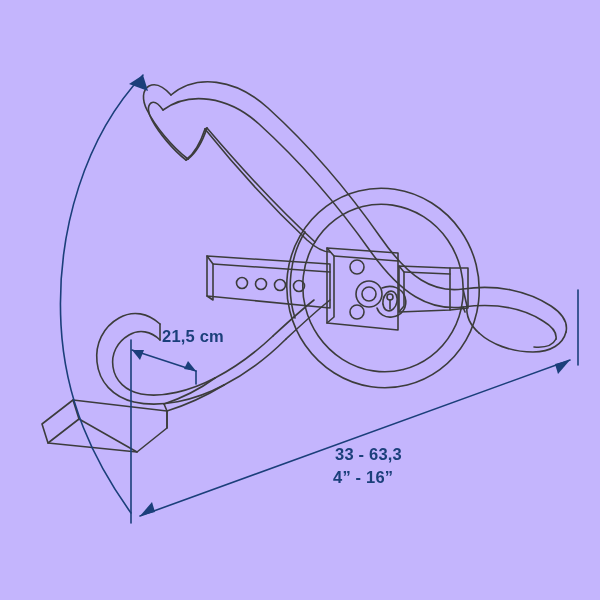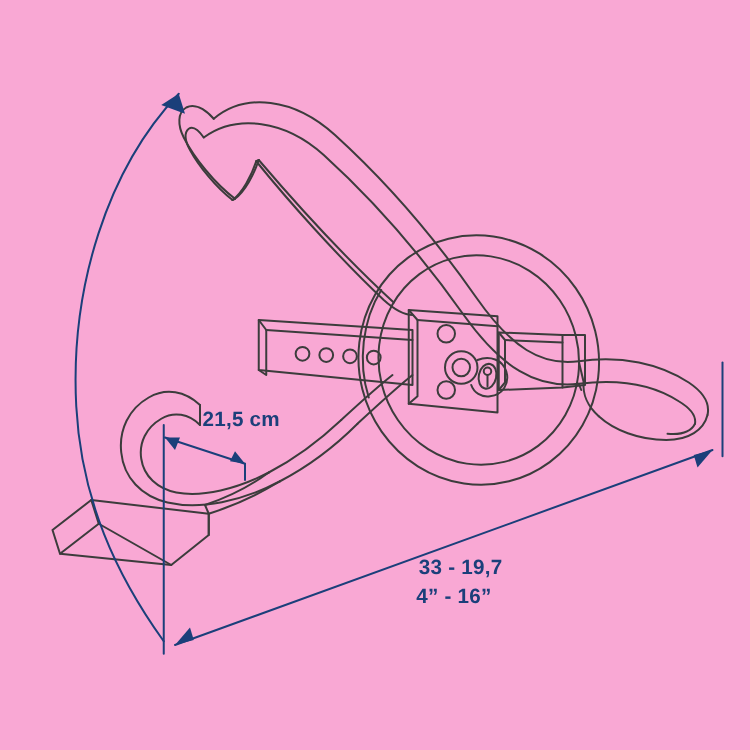--- a/index.html
+++ b/index.html
@@ -10,21 +10,21 @@
   body {
     width: 600px;
     height: 600px;
     font-family: "Liberation Sans", sans-serif;
     overflow: hidden;
   }
   #diagram-root {
     position: relative;
     width: 600px;
     height: 600px;
-    background: #f9a8d4;
+    background: #c4b5fd;
   }
   svg.drawing {
     position: absolute;
     left: 0;
     top: 0;
     width: 600px;
     height: 600px;
     display: block;
   }
   .label {
@@ -174,17 +174,17 @@
       <path d="M578,290 L578,365"></path>
 
       <path d="M140,516 L570,360"></path>
       <polygon points="140,516 155,512 152,502" fill="#1b3f7a" stroke="none"></polygon>
       <polygon points="570,360 555,364 558,374" fill="#1b3f7a" stroke="none"></polygon>
     </g>
   </svg>
 
   <div class="label" id="label-height">21,5 cm</div>
 
-  <div class="label" id="label-width-metric">33 - 19,7</div>
+  <div class="label" id="label-width-metric">33 - 63,3</div>
 
   <div class="label" id="label-width-imperial">4” - 16”</div>
 
 </div>
 
 </body></html>

